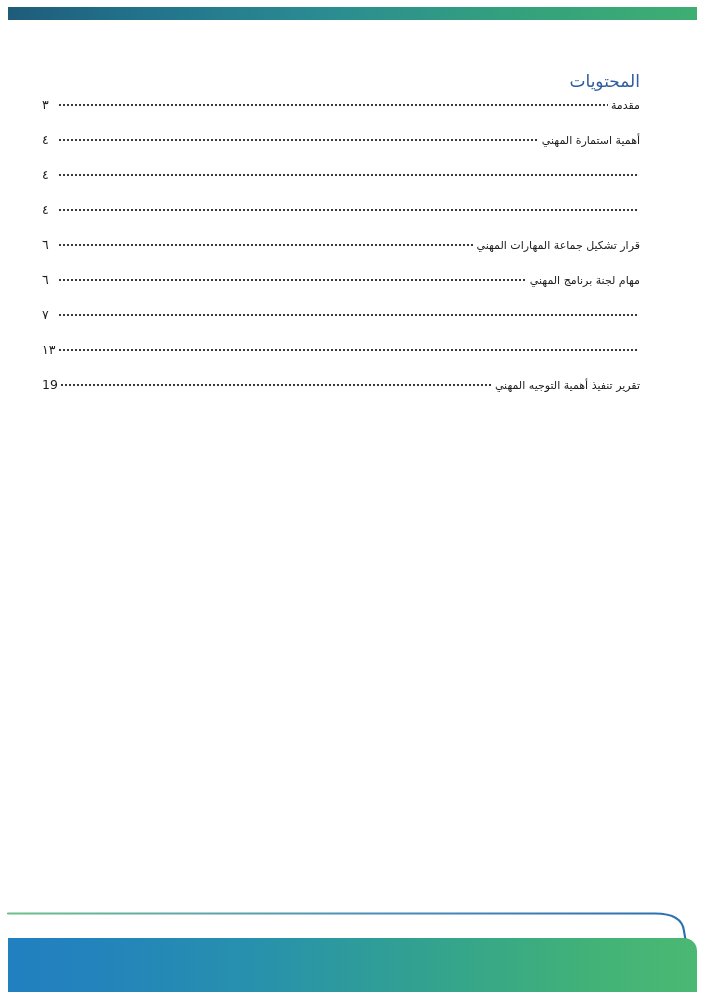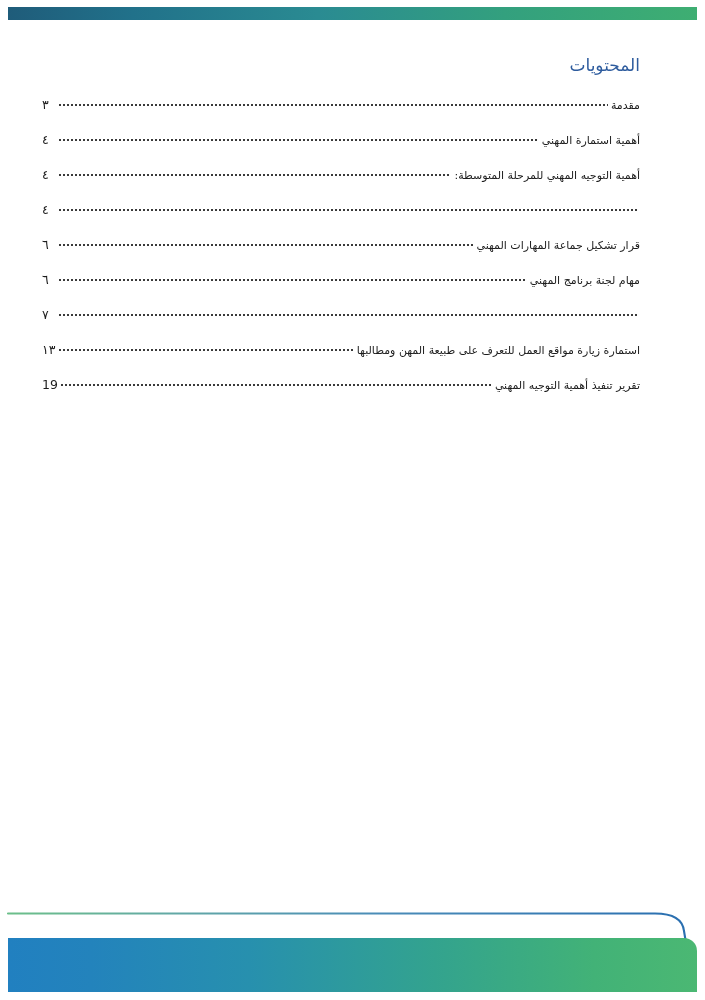--- a/index.html
+++ b/index.html
@@ -31,21 +31,21 @@
     left: 0;
     top: 0;
     width: 705px;
     height: 1000px;
   }
 
   
   #toc-heading {
     position: absolute;
     right: 65px;
-    top: 54px;
+    top: 70px;
     width: 300px;
     text-align: right;
     font-size: 17px;
     color: #2E5C9E;
     letter-spacing: 0px;
     line-height: 22px;
     white-space: nowrap;
     direction: rtl;
   }
 
@@ -142,21 +142,20 @@
         <span class="toc-title">مقدمة</span>
         <span class="toc-leader"></span>
         <span class="toc-page">٣</span>
       </div>
       <div class="toc-row">
         <span class="toc-title">أهمية استمارة المهني</span>
         <span class="toc-leader"></span>
         <span class="toc-page">٤</span>
       </div>
       <div class="toc-row">
-        <span class="toc-title">أهمية التوجيه المهني للمرحلة المتوسطة:</span>
         <span class="toc-leader"></span>
         <span class="toc-page">٤</span>
       </div>
       <div class="toc-row">
         <span class="toc-leader"></span>
         <span class="toc-page">٤</span>
       </div>
       <div class="toc-row">
         <span class="toc-title">قرار تشكيل جماعة المهارات المهني</span>
         <span class="toc-leader"></span>
@@ -165,21 +164,20 @@
       <div class="toc-row">
         <span class="toc-title">مهام لجنة برنامج المهني</span>
         <span class="toc-leader"></span>
         <span class="toc-page">٦</span>
       </div>
       <div class="toc-row">
         <span class="toc-leader"></span>
         <span class="toc-page">٧</span>
       </div>
       <div class="toc-row">
-        <span class="toc-title">استمارة زيارة مواقع العمل للتعرف على طبيعة المهن ومطالبها</span>
         <span class="toc-leader"></span>
         <span class="toc-page">١٣</span>
       </div>
       <div class="toc-row">
         <span class="toc-title">تقرير تنفيذ أهمية التوجيه المهني</span>
         <span class="toc-leader"></span>
         <span class="toc-page">19</span>
       </div>
     </div>
 

